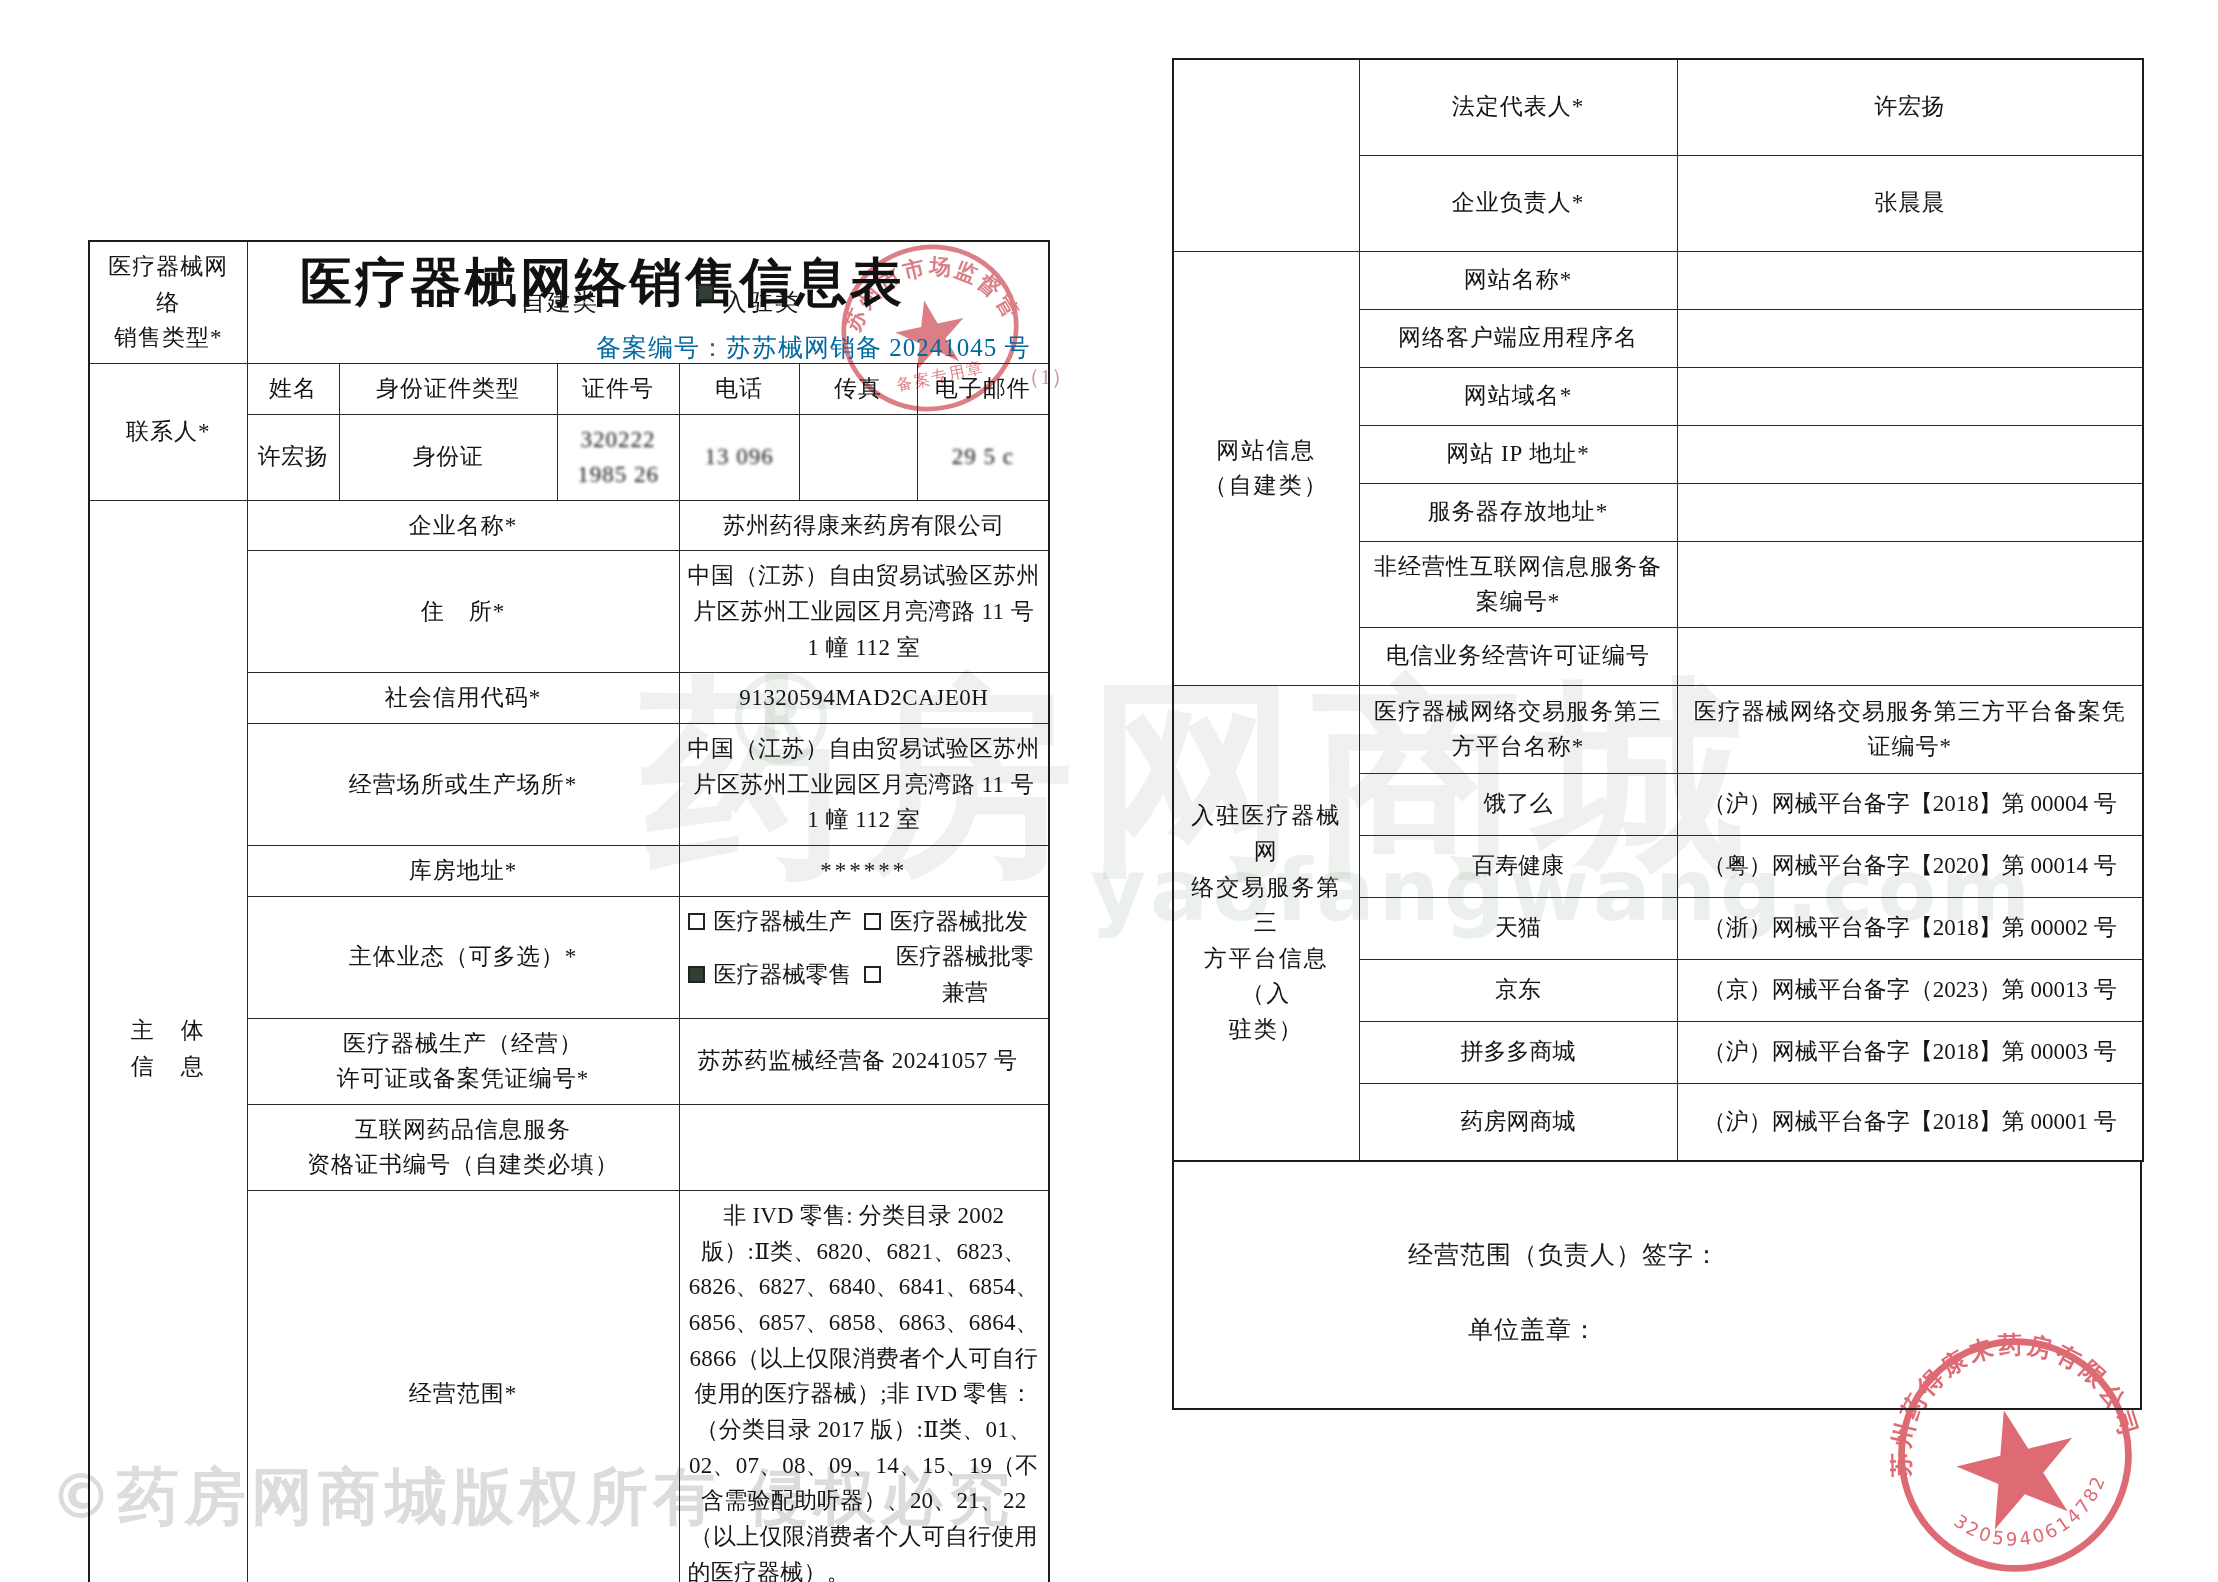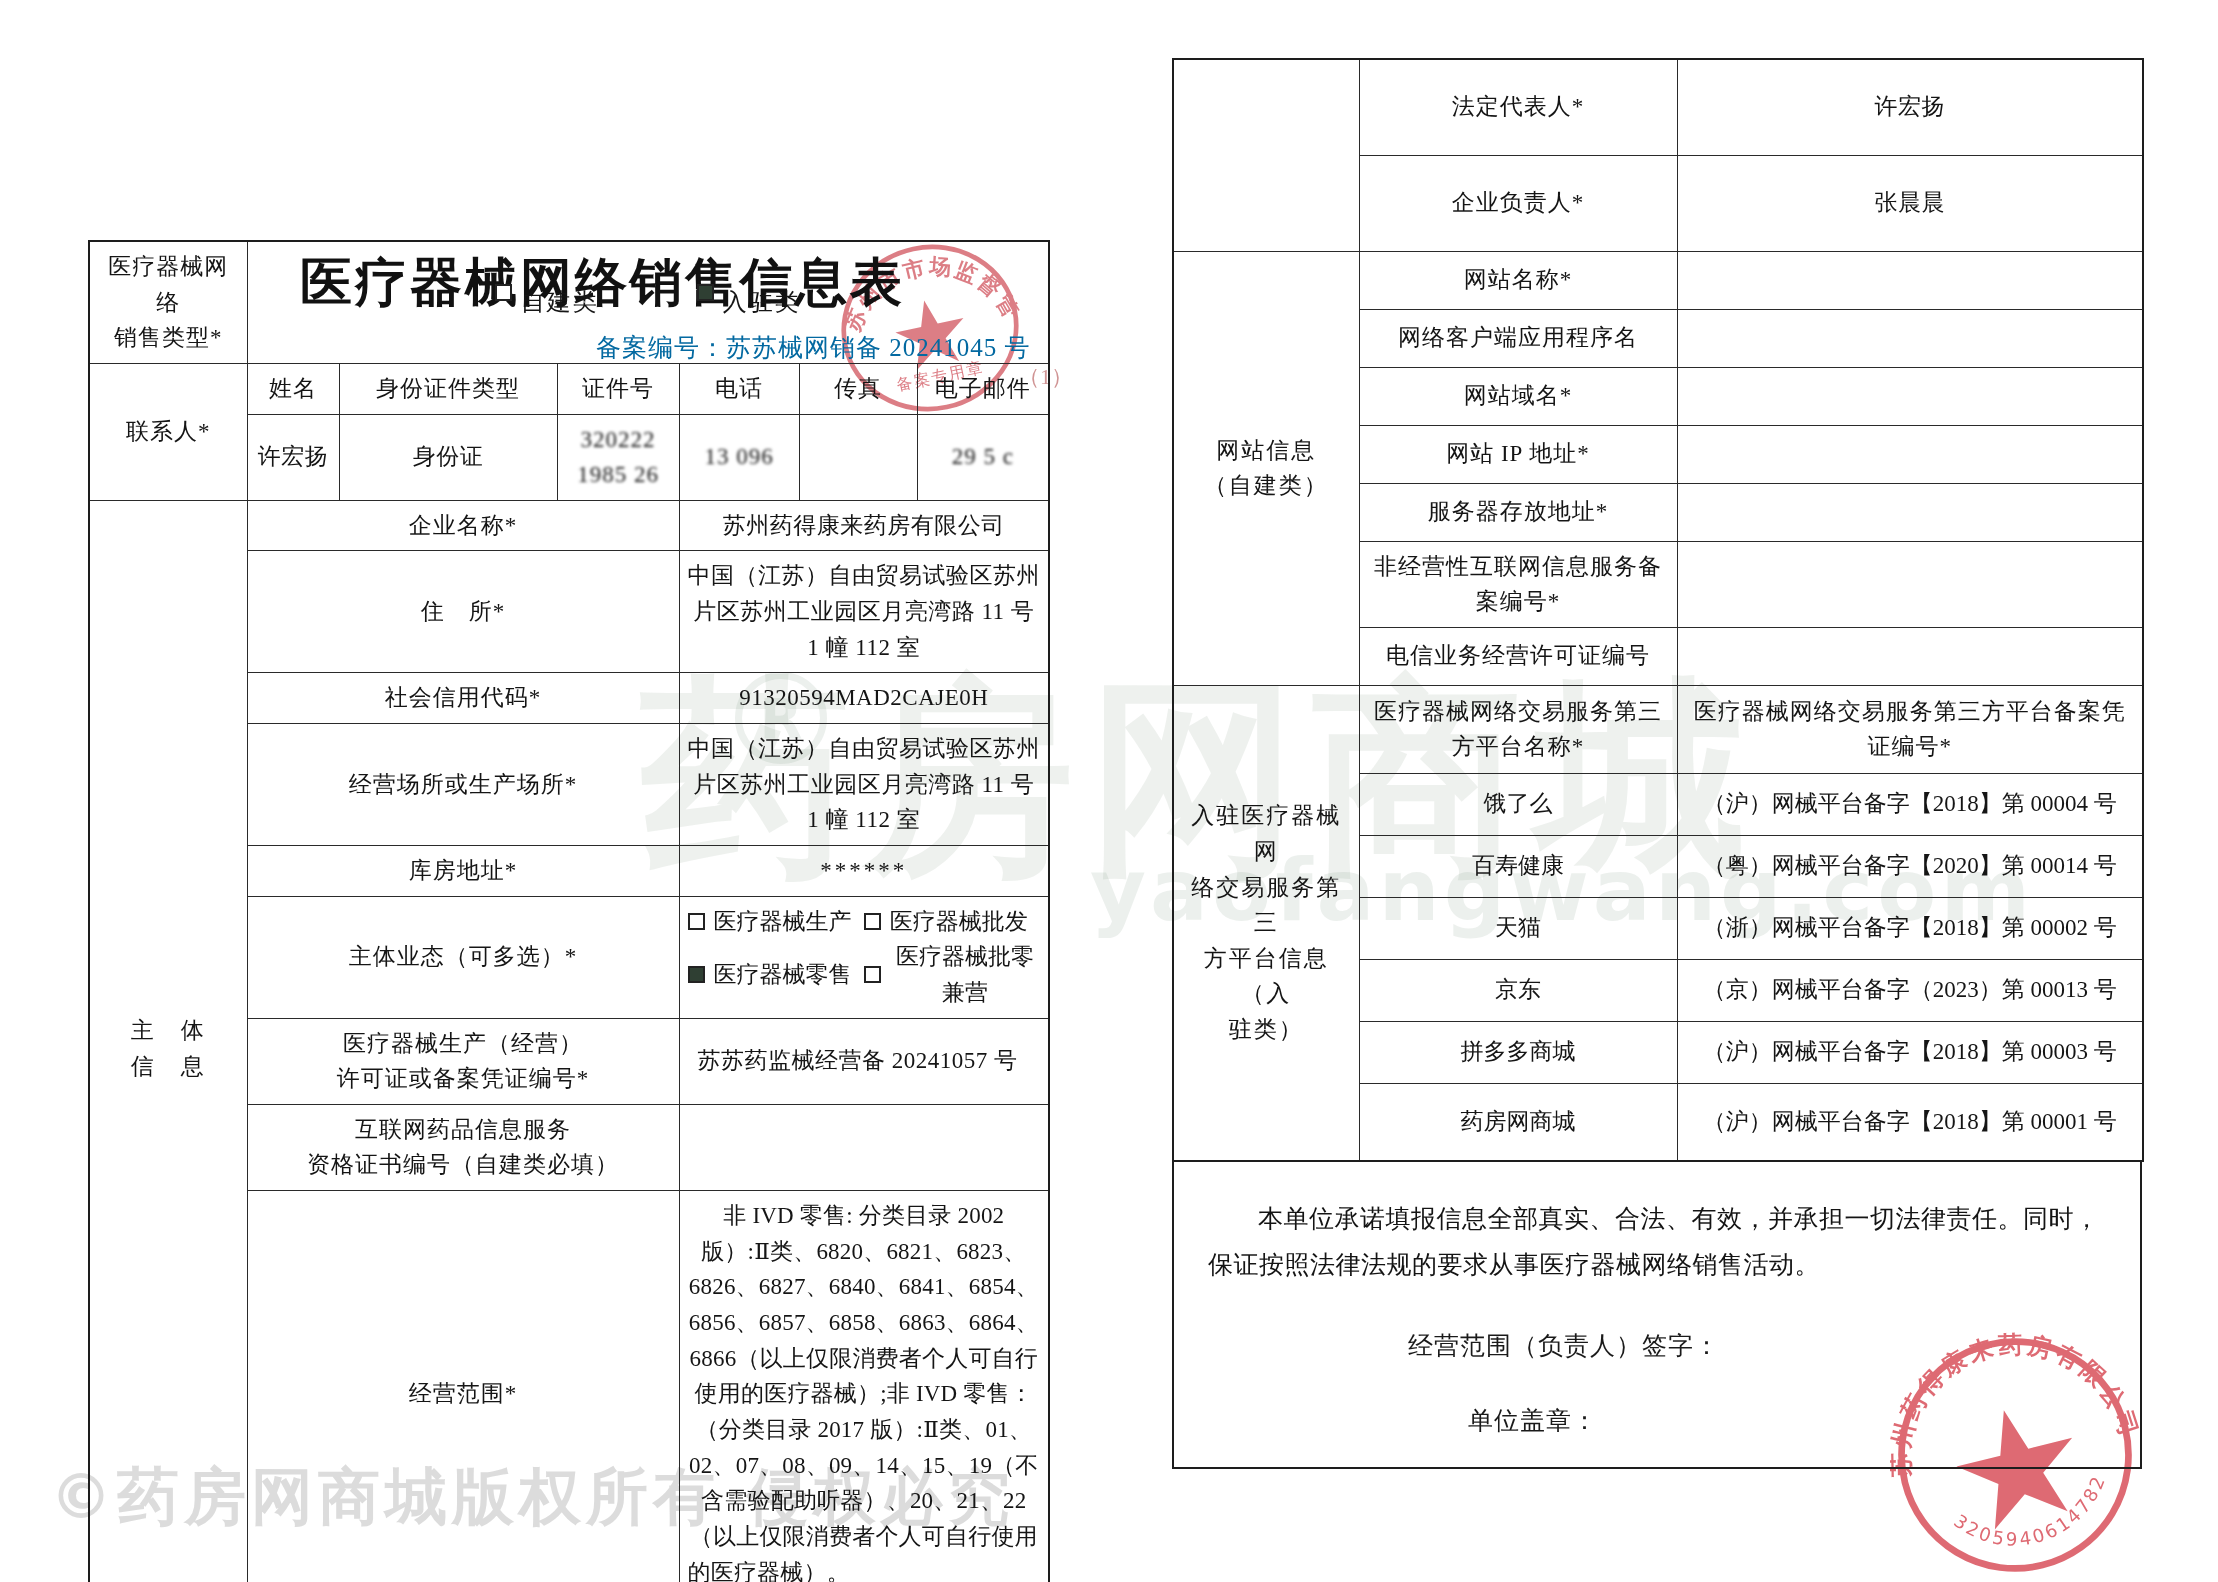--- a/index.html
+++ b/index.html
@@ -420,17 +420,16 @@
       <td class="plat-code">（沪）网械平台备字【2018】第 00003 号</td>
     </tr>
     <tr>
       <td class="plat-name" style="height:78px">药房网商城</td>
       <td class="plat-code">（沪）网械平台备字【2018】第 00001 号</td>
     </tr>
   </tbody>
     </table>
 
   <div class="commit-box">
-    <div class="commit-text">本单位承诺填报信息全部真实、合法、有效，并承担一切法律责任。同时，保证按照法律法规的要求从事医疗器械网络销售活动。</div>
     <div class="sig-line">经营范围（负责人）签字：</div>
     <div class="sig-line sig-line2">单位盖章：</div>
   </div>
 </div>
 
 </body></html>

